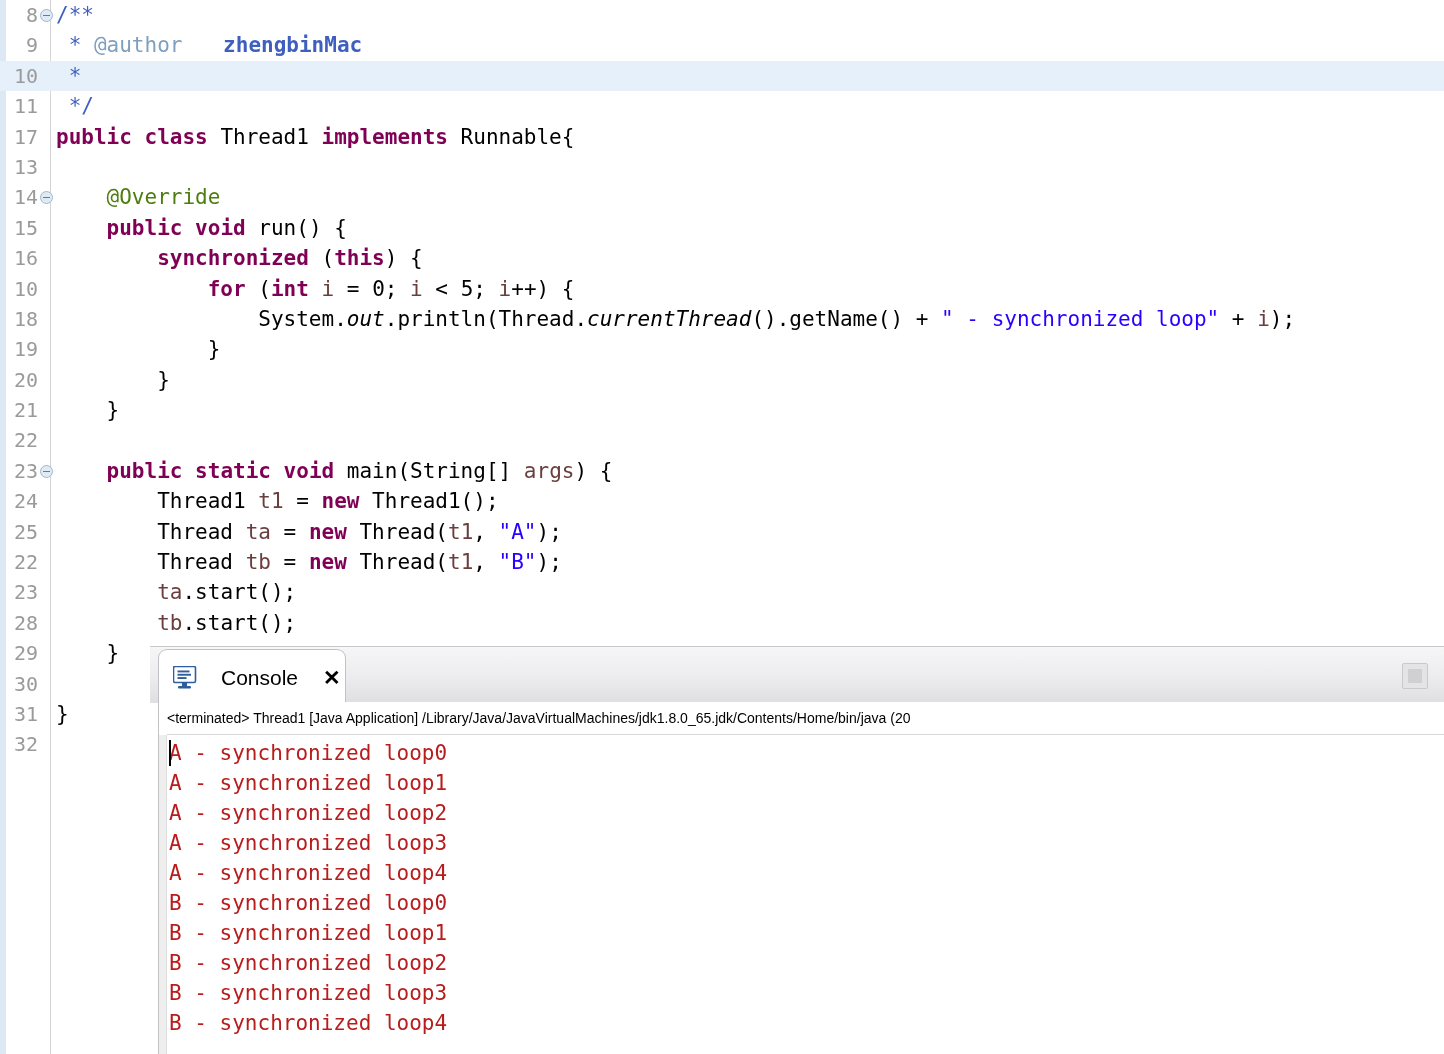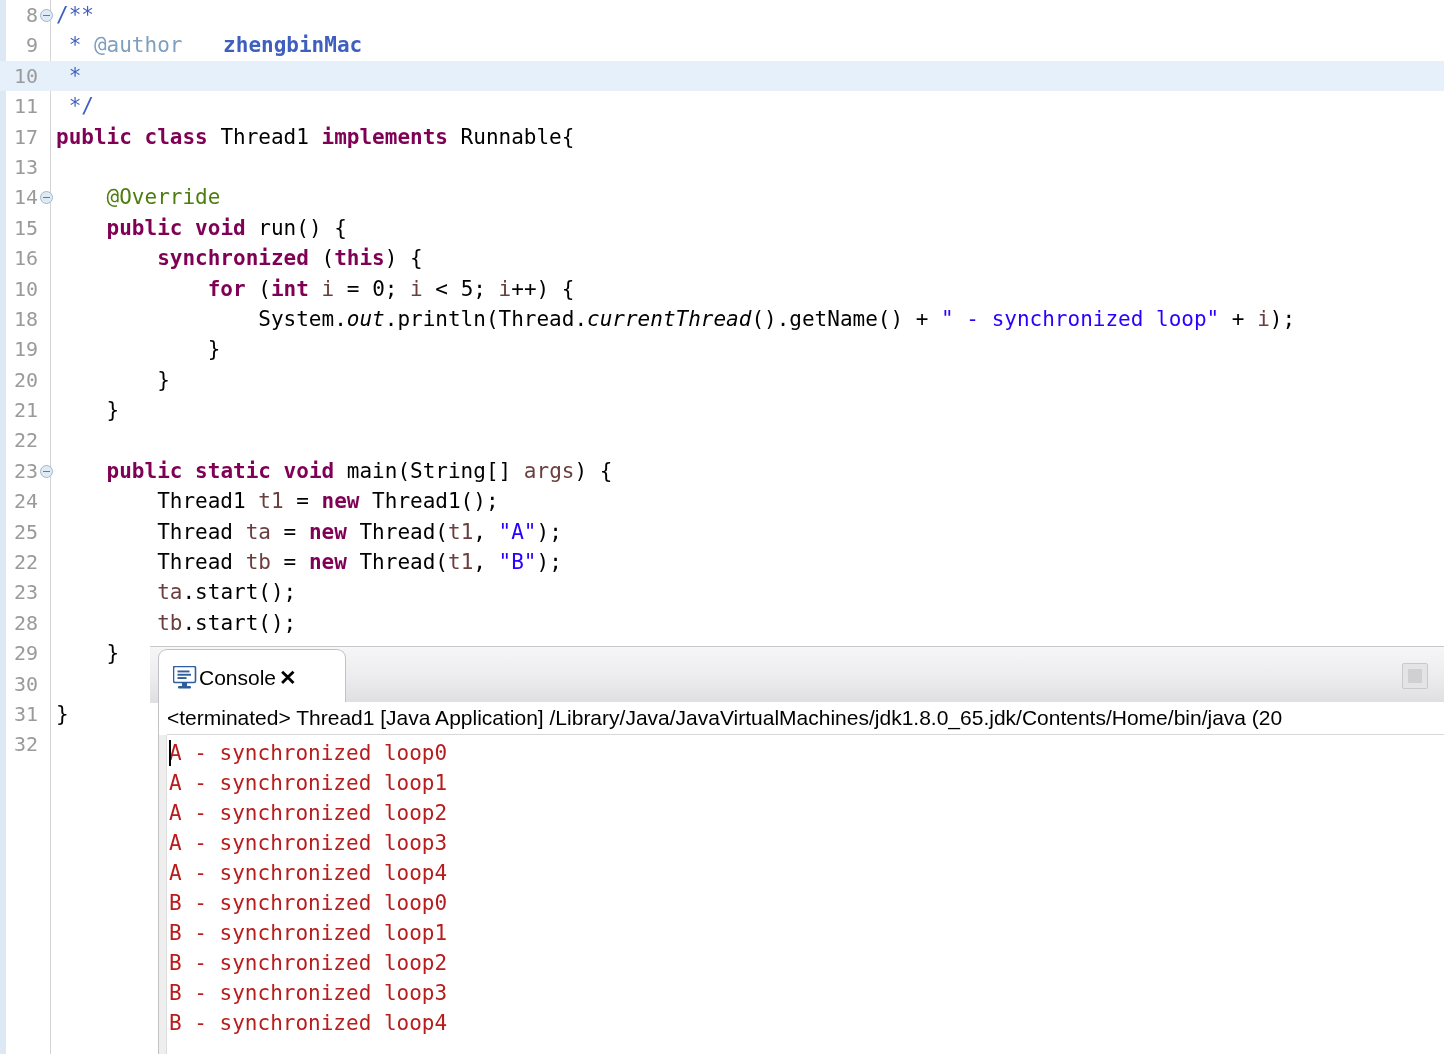--- a/index.html
+++ b/index.html
@@ -93,21 +93,21 @@
     border-right:1px solid #c8c8cc;
   }
   #console-tab{
     position:absolute;left:8px;top:2px;width:188px;height:56px;
     background:#ffffff;
     border:1px solid #c2c2c6;
     border-bottom:none;
     border-top-left-radius:9px;
     border-top-right-radius:9px;
     box-sizing:border-box;
-    display:flex;align-items:center;gap:1px;
+    display:flex;align-items:center;gap:23px;
     padding-left:14px;
   }
   .monitor-icon{
     width:25px;height:23px;position:relative;flex:0 0 auto;
   }
   .tab-label{
     font-family:"Liberation Sans", sans-serif;
     font-size:21px;color:#000;
   }
   .close-x{
@@ -128,21 +128,21 @@
   #console-body{
     position:absolute;left:8px;top:56px;width:1286px;height:352px;
     background:#ffffff;
     border-left:1px solid #c2c2c6;
     box-sizing:border-box;
   }
   #console-header{
     position:absolute;left:8px;top:0;width:1278px;height:32px;
     line-height:32px;
     font-family:"Liberation Sans", sans-serif;
-    font-size:21px;color:#000;
+    font-size:14px;color:#000;
     white-space:nowrap;overflow:hidden;
     border-bottom:1px solid #d8d8d8;
   }
   #console-gutter{
     position:absolute;left:0;top:33px;width:8px;height:319px;
     background:#eeeeee;
     border-right:1px solid #dcdcdc;
     box-sizing:border-box;
   }
   #console-out{

